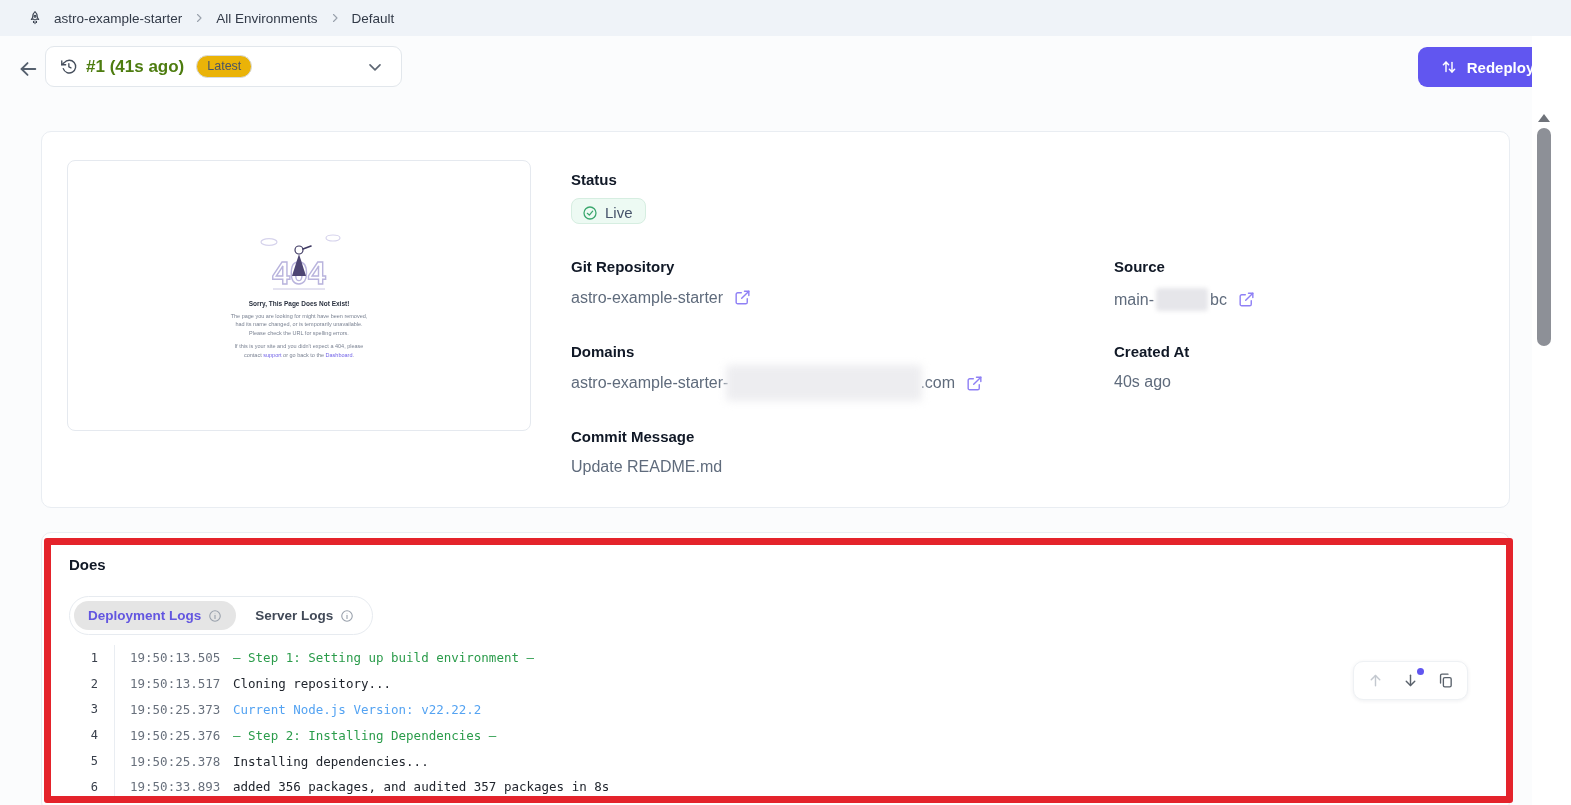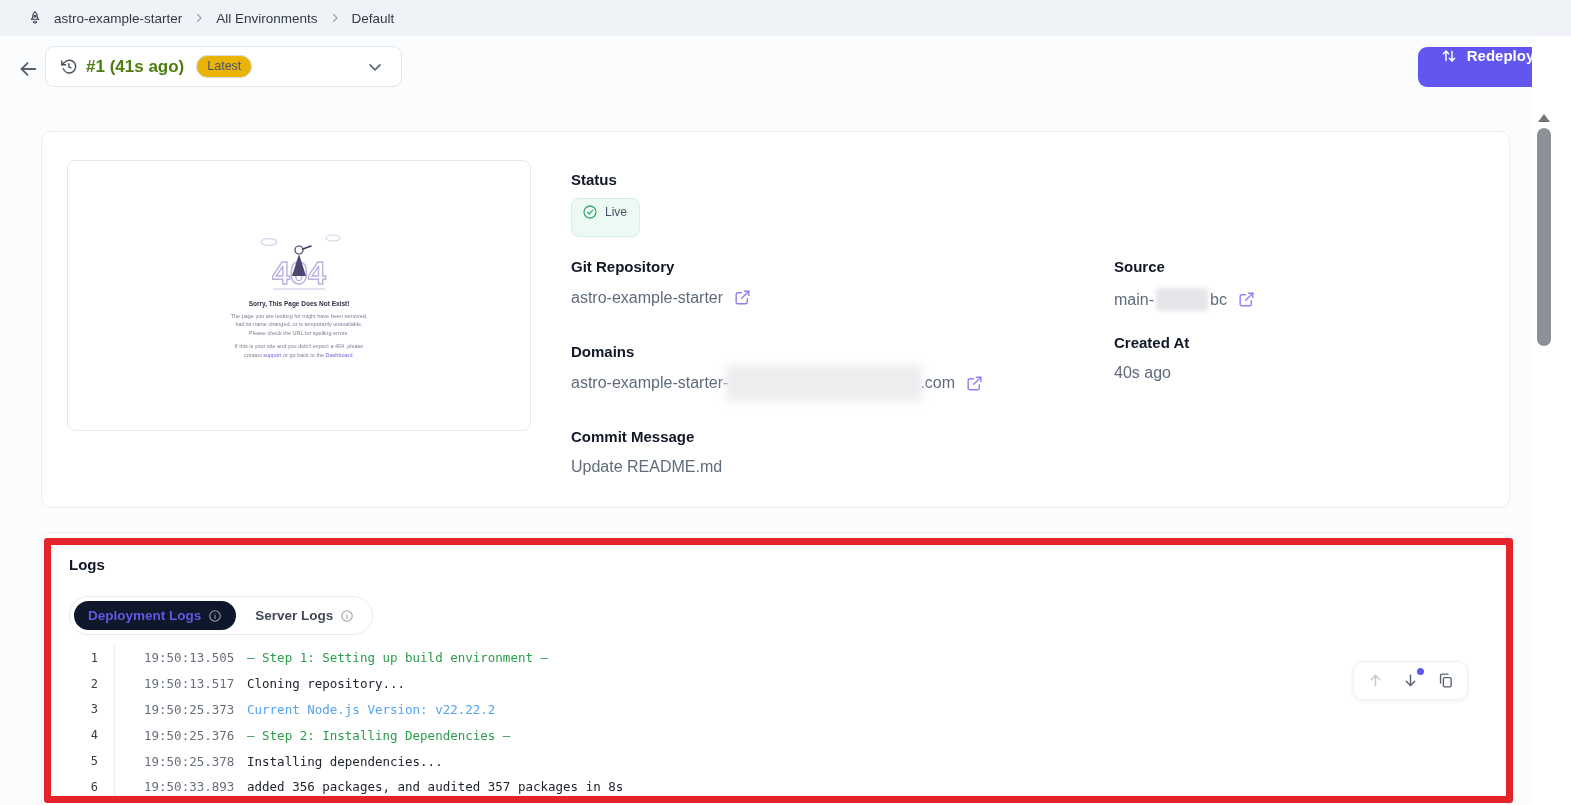--- a/index.html
+++ b/index.html
@@ -36,21 +36,21 @@
   .deploy-select .hist { color:#454e5c; }
   .deploy-label { font-size:17px; font-weight:600; color:#4d7c0f; }
   .latest-badge {
     font-size:12.5px; color:#4a5466; border:1px solid #d7dce3;
     border-radius:999px; padding:3px 10px 4px; background:#eab308; margin-left:3px;
   }
   .deploy-select .chev { margin-left:auto; color:#5d6673; }
   .redeploy-btn {
     position:absolute; left:1418px; top:11px; width:138px; height:40px;
     background:#6156f0; border:none; border-radius:9px; cursor:pointer;
-    display:flex; justify-content:center; gap:9px;
+    display:flex; align-items:center; justify-content:center; gap:9px;
     color:#ffffff; font-size:15px; font-weight:700;
     font-family:"Liberation Sans", sans-serif;
   }
 
   
   .card {
     position:absolute; background:#ffffff;
     border:1px solid #e9edf2; border-radius:10px;
   }
   .overview-card { left:41px; top:131px; width:1469px; height:377px; }
@@ -71,50 +71,50 @@
   .field { position:absolute; }
   .f-label { font-size:15px; font-weight:700; color:#101826;margin-top:8px; }
   .f-value {
     margin-top:13px; font-size:16px; color:#5f6b7c;
     display:flex; align-items:center; gap:10px;
   }
   .ext-icon { color:#8f80f5; cursor:pointer; }
   .live-badge {
     margin-top:10px; display:inline-flex; align-items:center; gap:7px;
     background:#edfaf3; border:1px solid #d6eee1; border-radius:8px;
-    padding:5px 12px 16px 10px; font-size:12px; color:#46536a;
+    padding:5px 12px 2px 10px; font-size:15px; color:#46536a;
   }
   .live-badge .chk { color:#3aa76d; }
   .blur-redact {
     display:inline-block; background:#e6e6ea; border-radius:3px;
     filter:blur(2px); vertical-align:middle;
   }
   .blur-sm { width:52px; height:23px; }
   .blur-lg { width:196px; height:36px; background:#ededf0; filter:blur(4px); margin:-8px -2px; }
 
   
   .logs-title { position:absolute; left:27px; top:23px; font-size:15px; font-weight:700; color:#101826; }
   .log-tabs {
     position:absolute; left:27px; top:63px; display:inline-flex; align-items:center;
     background:#ffffff; border:1px solid #e7ebf0; border-radius:21px; padding:4px; gap:5px;
   }
   .log-tab {
     display:flex; align-items:center; gap:7px; padding:7px 14px;
     border-radius:16px; font-size:13.5px; cursor:pointer; border:none; background:none;
     font-family:"Liberation Sans", sans-serif;
   }
-  .log-tab.active { background:#0f172a; color:#6356e0; font-weight:700; }
+  .log-tab.active { background:#e5e5e5; color:#6356e0; font-weight:700; }
   .log-tab.inactive { color:#414957; font-weight:600; }
   .log-tab .info-i { color:#99a1ac; }
 
   .log-viewer { position:absolute; left:0; top:112px; width:1467px; }
   .log-row { display:flex; align-items:center; height:25.8px; font-family:"DejaVu Sans Mono", monospace; font-size:12.5px; }
   .log-num { width:56px; text-align:right; color:#39404c; font-size:12px; flex:none; }
   .log-body {
-    margin-left:16px; border-left:1px solid #e9edf2; padding-left:29px;
+    margin-left:16px; border-left:1px solid #e9edf2; padding-left:15px;
     display:flex; align-items:center; flex:1; height:100%;
   }
   .log-time { width:103px; flex:none; color:#68707c; }
   .log-msg[data-type="plain"] { color:#21262e; }
   .log-msg[data-type="step"]  { color:#2b9c4b;text-align:center; }
   .log-msg[data-type="info"]  { color:#54a3f2; }
 
   .log-controls {
     position:absolute; left:1311px; top:128px; width:115px; height:39px;
     background:#ffffff; border:1px solid #eef1f4; border-radius:10px;
@@ -294,37 +294,37 @@
       <span class="ext-icon">
         <svg width="19" height="19" viewBox="0 0 24 24" fill="none" stroke="currentColor" stroke-width="1.8" stroke-linecap="round" stroke-linejoin="round">
             <path d="M18 13.5V18a2 2 0 0 1-2 2H6a2 2 0 0 1-2-2V8a2 2 0 0 1 2-2h4.5"></path>
             <polyline points="14.5 4 20 4 20 9.5"></polyline>
             <line x1="11" y1="13" x2="20" y2="4"></line>
           </svg>
       </span>
     </div>
   </div>
 
-  <div class="field" style="left:1072px; top:194px;">
+  <div class="field" style="left:1072px; top:203px;">
     <div class="f-label">Created At</div>
     <div class="f-value">
         <span>40s ago</span>
       </div>
   </div>
 
   <div class="field" style="left:529px; top:288px;">
     <div class="f-label">Commit Message</div>
     <div class="f-value">
         <span>Update README.md</span>
       </div>
   </div>
 </div>
 
 <div class="card logs-card">
-  <div class="logs-title">Logs</div>
+  <div class="logs-title">Does</div>
 
   <div class="log-tabs">
     <button class="log-tab active">
       <span>Deployment Logs</span>
       <span class="info-i">
         <svg width="14" height="14" viewBox="0 0 24 24" fill="none" stroke="currentColor" stroke-width="1.9" stroke-linecap="round">
             <circle cx="12" cy="12" r="9"></circle>
             <line x1="12" y1="11" x2="12" y2="16.2"></line>
             <circle cx="12" cy="7.6" r="0.6" fill="currentColor" stroke="none"></circle>
           </svg>

